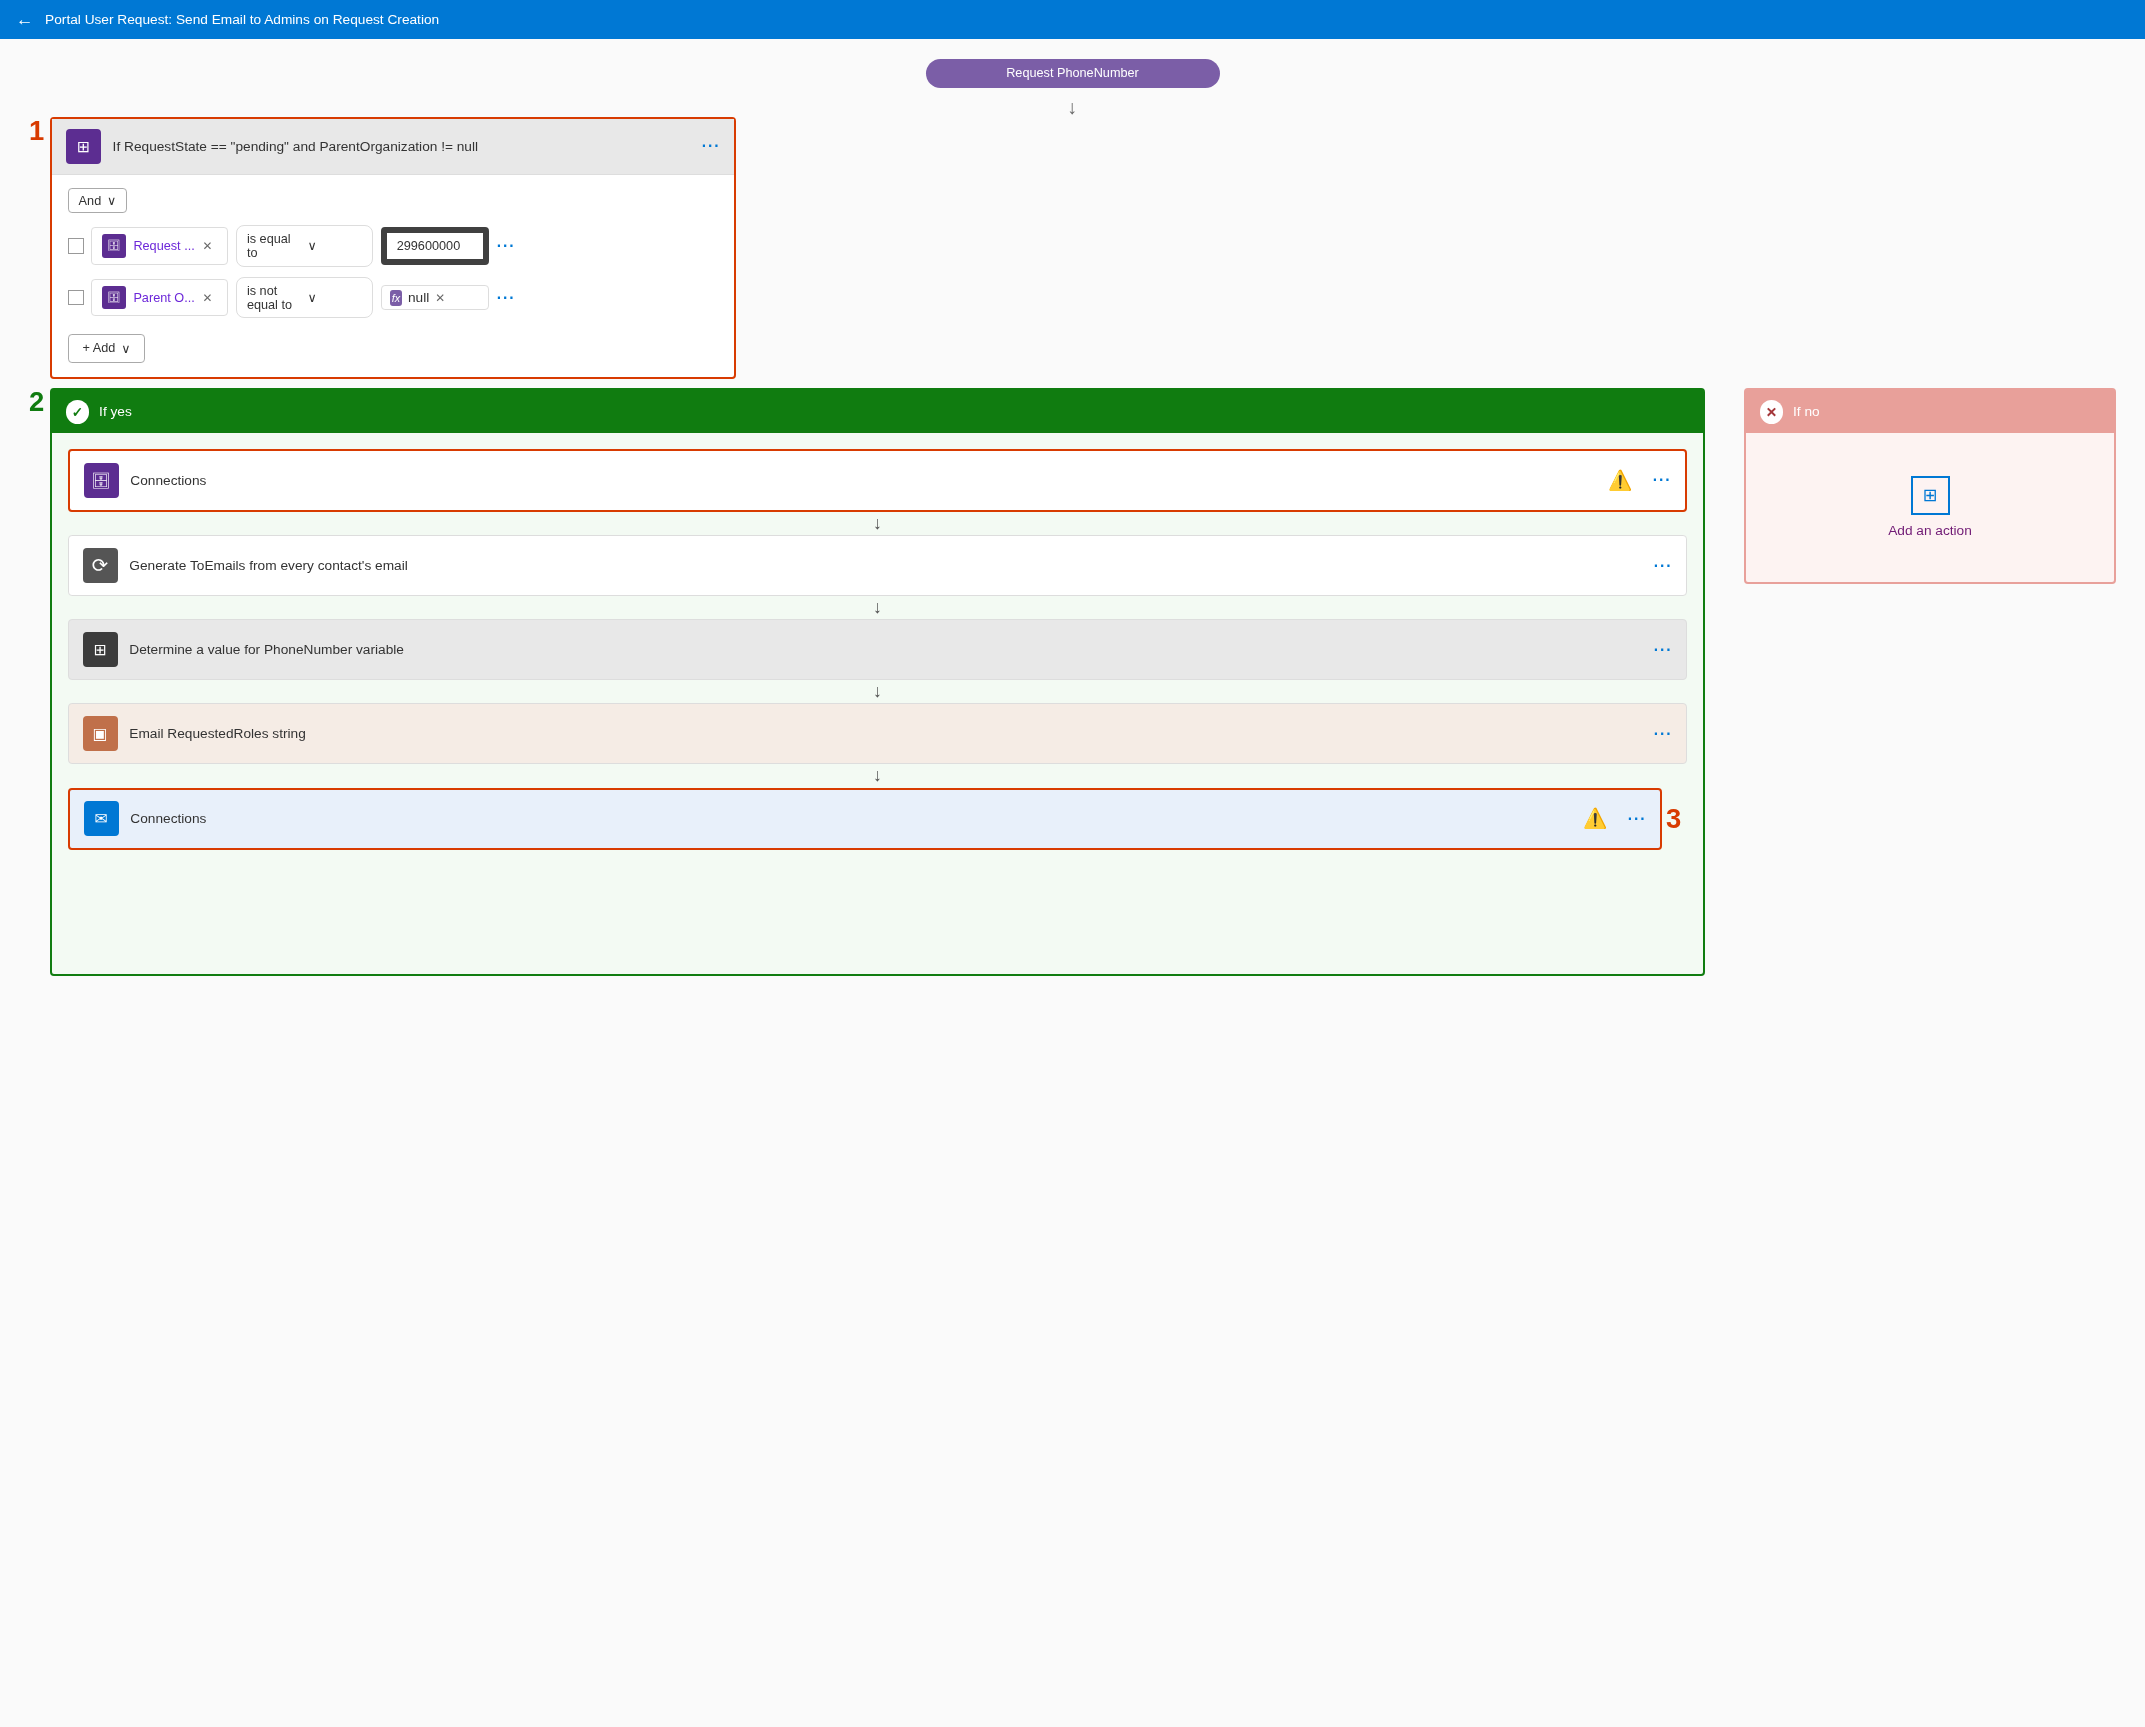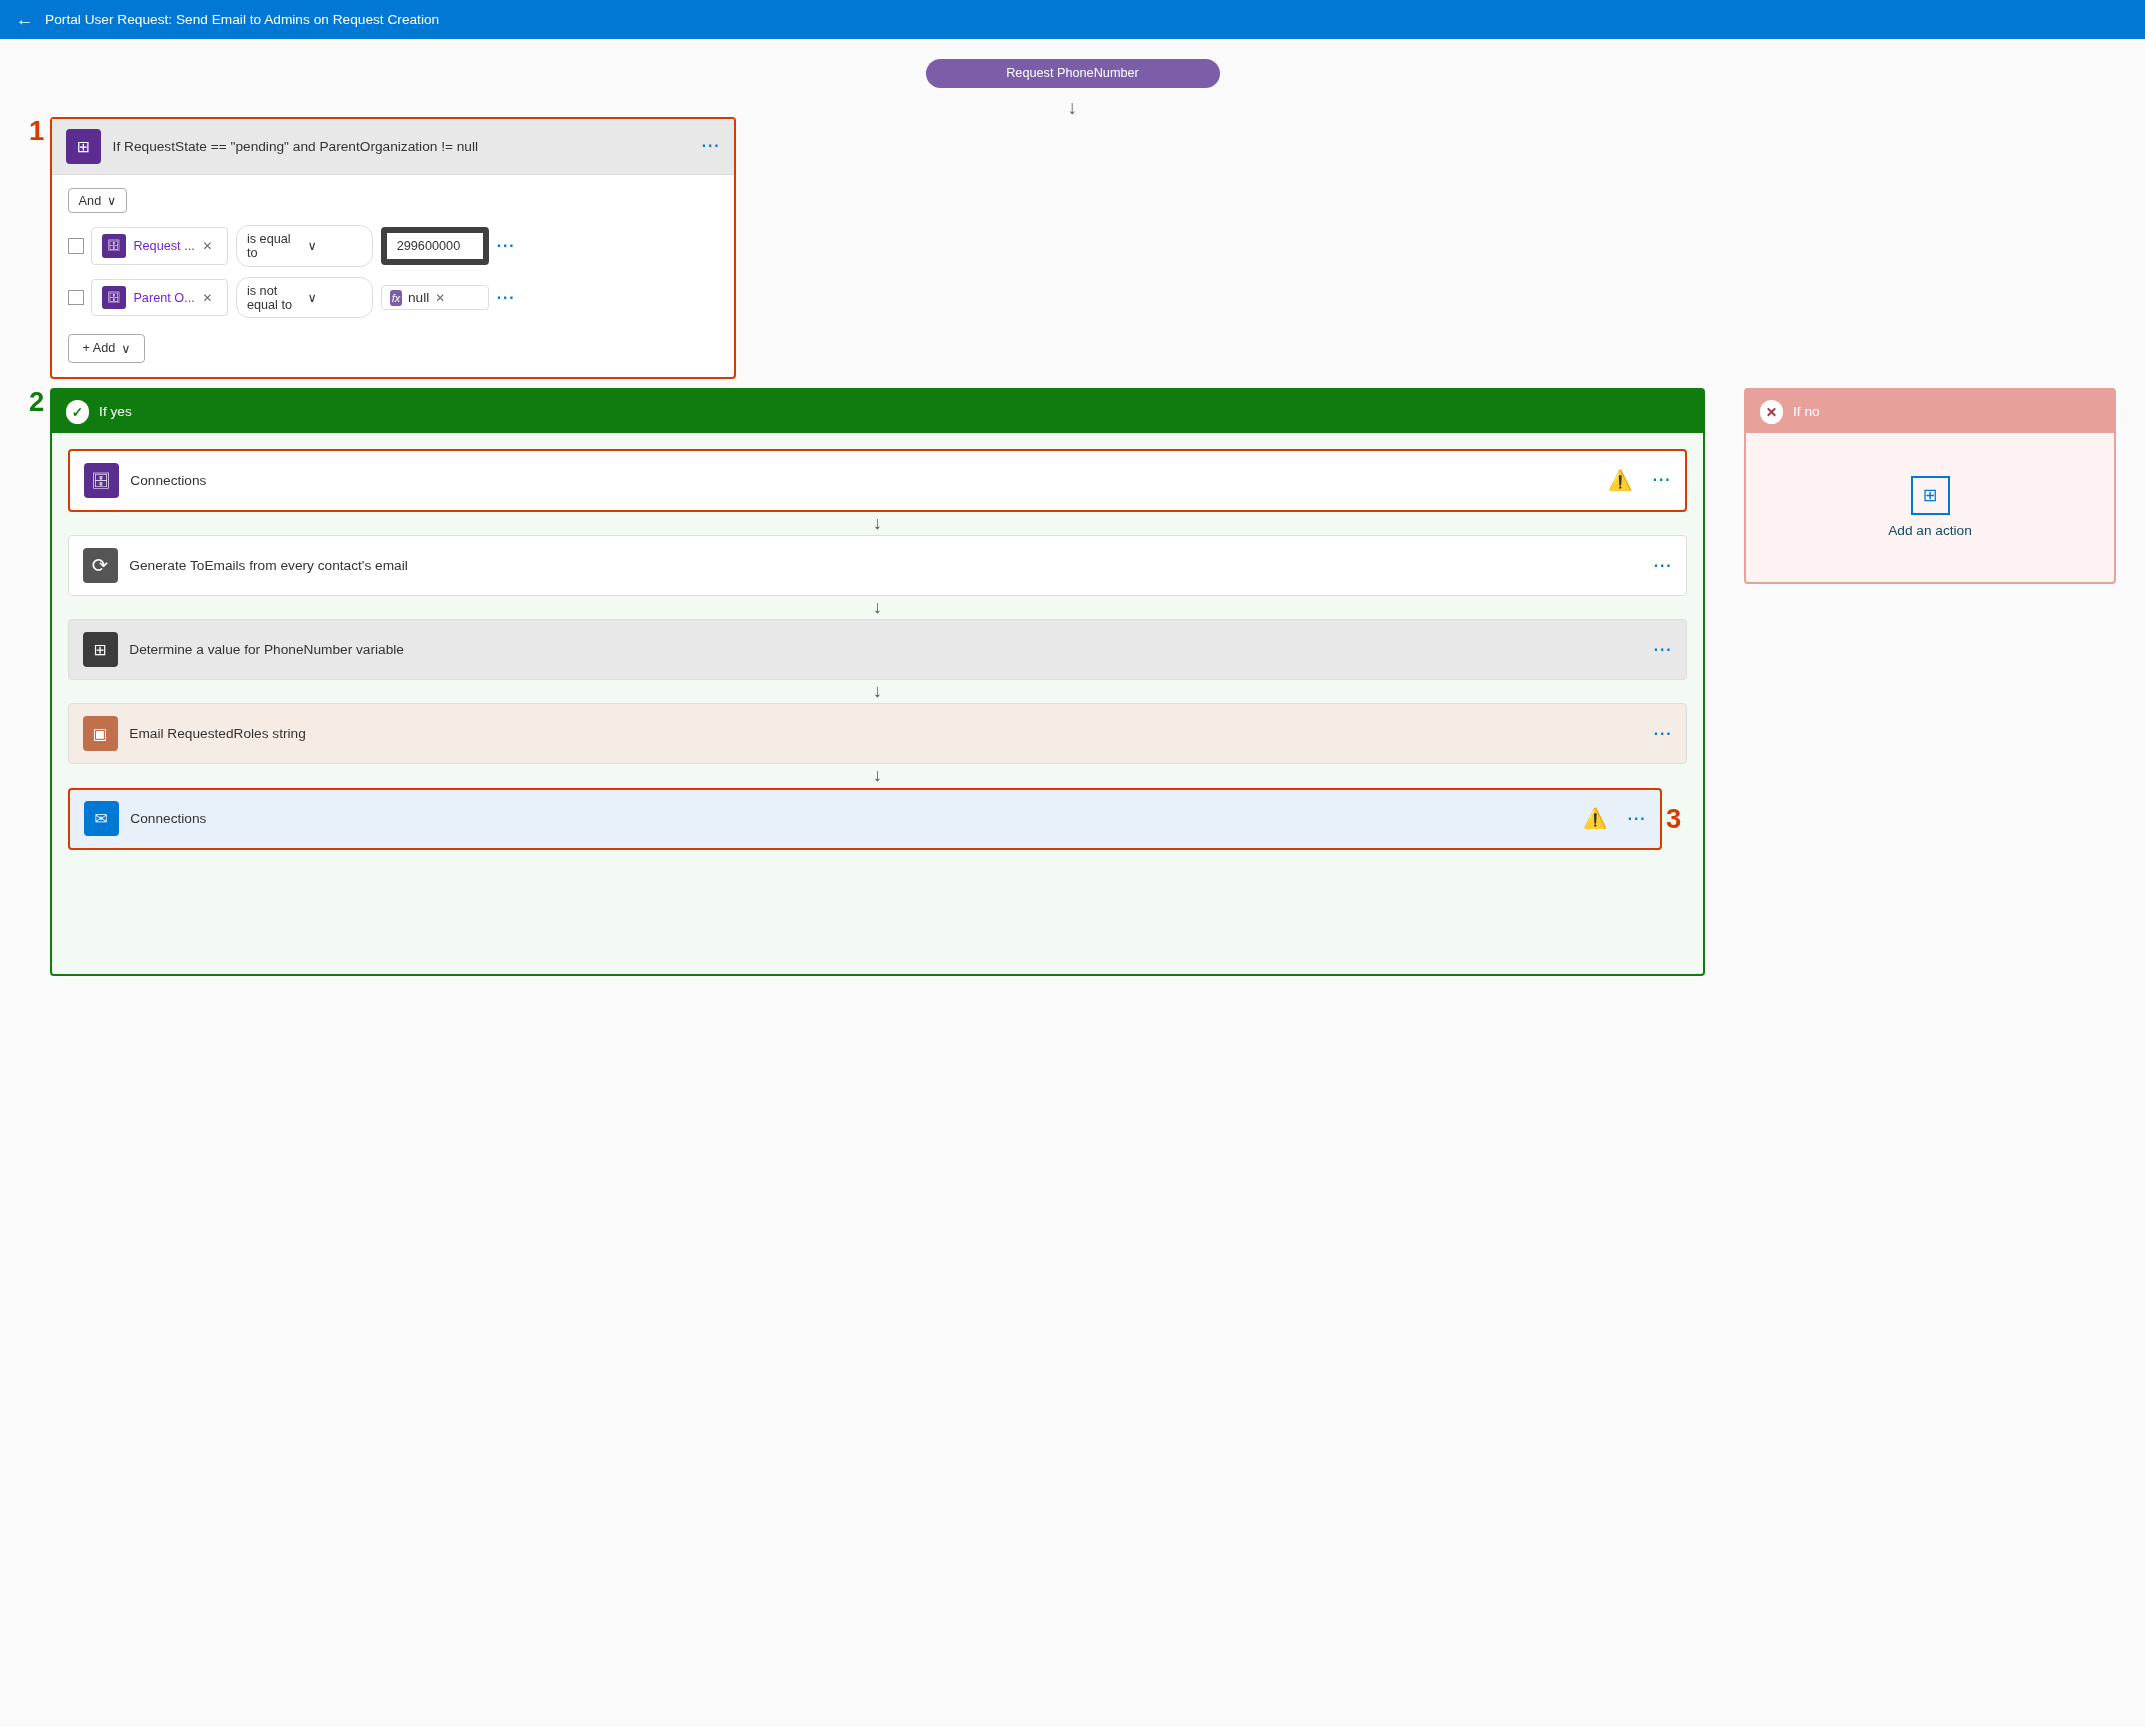--- a/index.html
+++ b/index.html
@@ -184,21 +184,21 @@
     }
     .field-close {
       color: #666;
       cursor: pointer;
       font-size: 11.8px;
     }
     .condition-operator {
       display: flex;
       align-items: center;
       border: 1px solid #ddd;
-      border-radius: 13px;
+      border-radius: 8px;
       padding: 5.9px 9.8px;
       background: white;
       min-width: 137px;
       gap: 5.9px;
       cursor: pointer;
     }
     .condition-operator span { flex: 1; font-size: 12.7px; }
     .condition-value {
       border: 6px solid #404040;
       border-radius: 3.9px;
@@ -383,21 +383,21 @@
       height: 39px;
       border: 2px solid #0078d4;
       display: flex;
       align-items: center;
       justify-content: center;
       font-size: 17.6px;
       color: #0078d4;
     }
     .add-action-label {
       font-size: 13.7px;
-      color: #0c4a6e;
+      color: #701a75;
     }
 
     
     .block-connector {
       display: flex;
       justify-content: center;
       align-items: center;
       height: 23.5px;
       width: 100%;
     }

